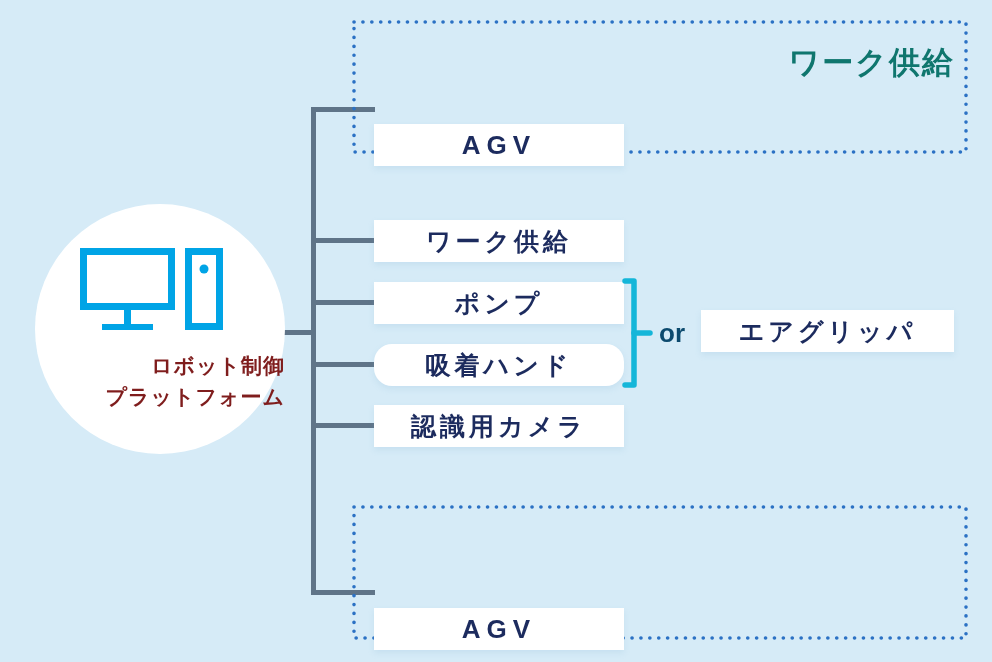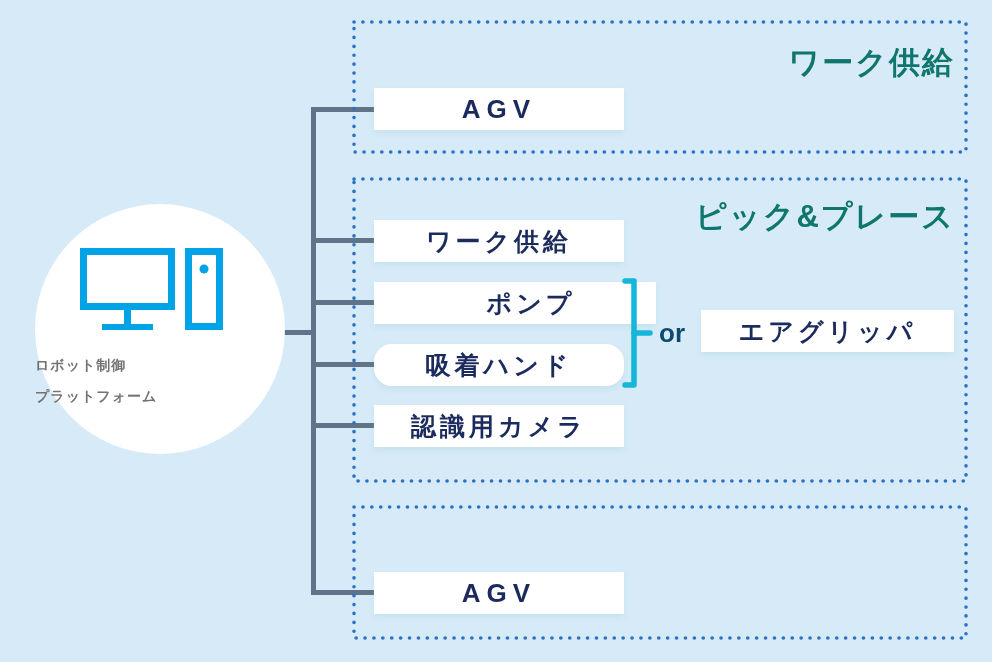--- a/index.html
+++ b/index.html
@@ -22,22 +22,22 @@
   .b-camera{top:423px;}
   .b-agv2{top:590px;}
   
   .platform{
     position:absolute;left:35px;top:204px;width:250px;height:250px;
     background:#ffffff;border-radius:50%;
   }
   .platform .icon{position:absolute;left:45px;top:44px;}
   .platform .label{
     position:absolute;left:0;top:146px;width:100%;
-    text-align:left;font-weight:bold;font-size:14px;line-height:31px;
-    letter-spacing:1px;color:#737373;
+    text-align:right;font-weight:bold;font-size:21px;line-height:31px;
+    letter-spacing:1px;color:#7f1d1d;
   }
   
   .section{position:absolute;left:352px;width:616px;}
   .section svg.border{position:absolute;left:0;top:0;}
   .sec1{top:20px;height:134px;}
   .sec2{top:177px;height:306px;}
   .sec3{top:505px;height:135px;}
   .section .title{
     position:absolute;right:13px;
     font-weight:bold;font-size:31px;letter-spacing:2px;color:#0f766e;
@@ -48,24 +48,24 @@
   .sec3 .title{top:18px;}
   
   .node{
     position:absolute;left:374px;width:250px;height:42px;
     background:#ffffff;color:#1c2b5e;
     font-weight:bold;font-size:25px;letter-spacing:4px;
     display:flex;align-items:center;justify-content:center;
     box-shadow:0 3px 6px rgba(130,175,210,0.18);
     white-space:nowrap;
   }
-  .node.latin{font-size:26px;letter-spacing:6px;}
+  .node.latin{font-size:26px;letter-spacing:6px;margin-top:36px;}
   .n-agv1{top:88px;}
   .n-robot{top:220px;}
-  .n-pump{top:282px;padding-left:32px;}
+  .n-pump{top:282px;}
   .n-suction{top:344px;border-radius:18px;}
   .n-camera{top:405px;}
   .n-agv2{top:572px;}
   .n-gripper{left:701px;top:310px;width:253px;}
   
   .bracket{position:absolute;left:620px;top:275px;}
   .or-label{
     position:absolute;left:650px;top:318px;width:44px;height:30px;
     display:flex;align-items:center;justify-content:center;
     font-weight:bold;font-size:26px;color:#0c4a6e;
@@ -99,26 +99,20 @@
     </div>
   </div>
 
   <div class="section sec1">
     <svg class="border" width="616" height="134" viewBox="0 0 616 134" fill="none">
       <rect x="2" y="2" width="612" height="130" stroke="#2b71c4" stroke-width="3.6" stroke-dasharray="0.1 8.8" stroke-linecap="round"></rect>
     </svg>
     <div class="title">ワーク供給</div>
   </div>
 
-  <div class="section sec2">
-    <svg class="border" width="616" height="306" viewBox="0 0 616 306" fill="none">
-      <rect x="2" y="2" width="612" height="302" stroke="#2b71c4" stroke-width="3.6" stroke-dasharray="0.1 8.8" stroke-linecap="round"></rect>
-    </svg>
-    <div class="title">ピック&amp;プレース</div>
-  </div>
 
   <div class="section sec3">
     <svg class="border" width="616" height="135" viewBox="0 0 616 135" fill="none">
       <rect x="2" y="2" width="612" height="131" stroke="#2b71c4" stroke-width="3.6" stroke-dasharray="0.1 8.8" stroke-linecap="round"></rect>
     </svg>
   </div>
 
   <div class="node latin n-agv1">AGV</div>
   <div class="node n-robot">ワーク供給</div>
   <div class="node n-pump">ポンプ</div>

